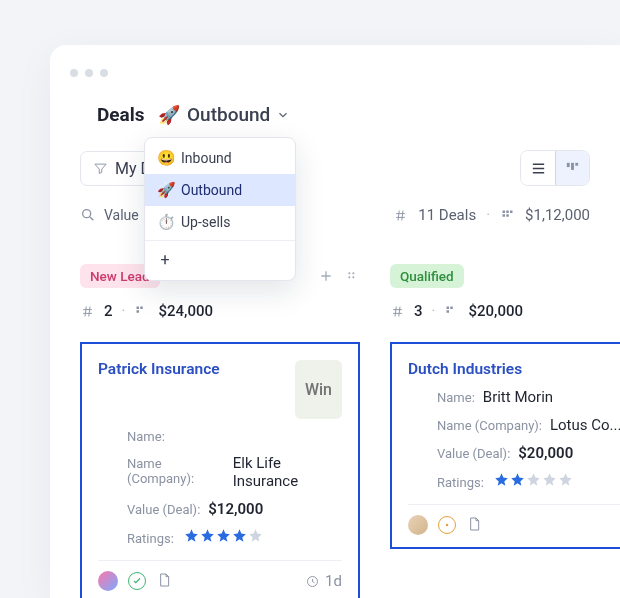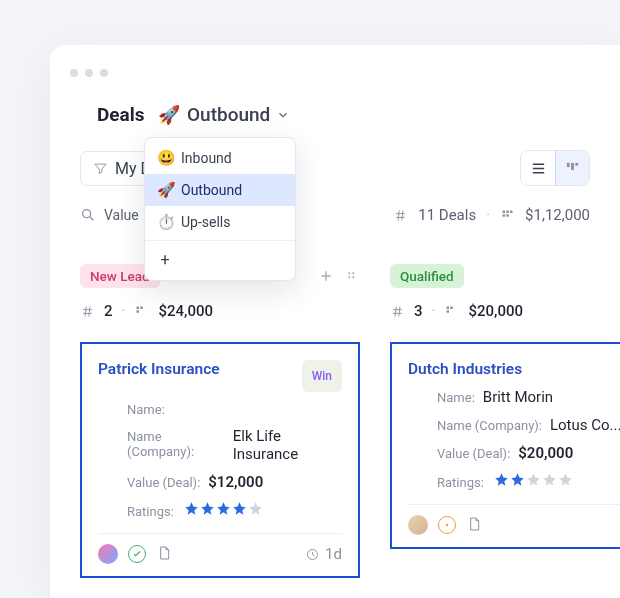--- a/index.html
+++ b/index.html
@@ -73,21 +73,21 @@
   .pill-green { background:#d6f3d8; color:#2f8f3e; }
   .col-actions { margin-left:auto; display:flex; gap:10px; color:#a5acbb;}
   .col-actions svg { width:16px; height:16px; cursor:pointer;}
   .col-stats { display:flex; align-items:center; gap:9px; margin-top:14px; color:#5a6170; font-size:15px;}
   .col-stats .val { color:#1f2430; font-weight:500;}
   .col-stats .sep { color:#b8bcc6; }
 
   .card { border:2px solid #1d4ed8; border-radius:0; padding:16px 16px 12px; margin-top:22px; background:#fff;}
   .card-head { display:flex; align-items:flex-start; justify-content:space-between;}
   .deal-title { color:#2a4fc2; font-weight:600; font-size:15.5px; }
-  .win-badge { background:#eef2ea; color:#8b5cf6; padding:9px 10px; border-radius:6px; font-size:12px; font-weight:500;}
+  .win-badge { background:#eef2ea; color:#737373; padding:20px 10px; border-radius:6px; font-size:16px; font-weight:500;}
   .field-row { display:flex; align-items:baseline; gap:8px; margin-top:10px; font-size:14px;}
   .field-label { color:#8b92a2; font-size:13px;margin-left:29px;}
   .field-value { color:#1f2430; font-size:15px;}
   .field-value.trunc { max-width:120px; overflow:hidden; text-overflow:ellipsis; white-space:nowrap;text-align:right;}
   .stars { display:flex; gap:1px; margin-left:2px;}
   .star { width:15px; height:15px; }
   .star.filled path { fill:#2a6bde; }
   .star.empty path { fill:#cfd5e0; }
 
   .card-foot { display:flex; align-items:center; gap:10px; margin-top:14px; border-top:1px solid #eceef3; padding-top:10px; color:#8b92a2;}

